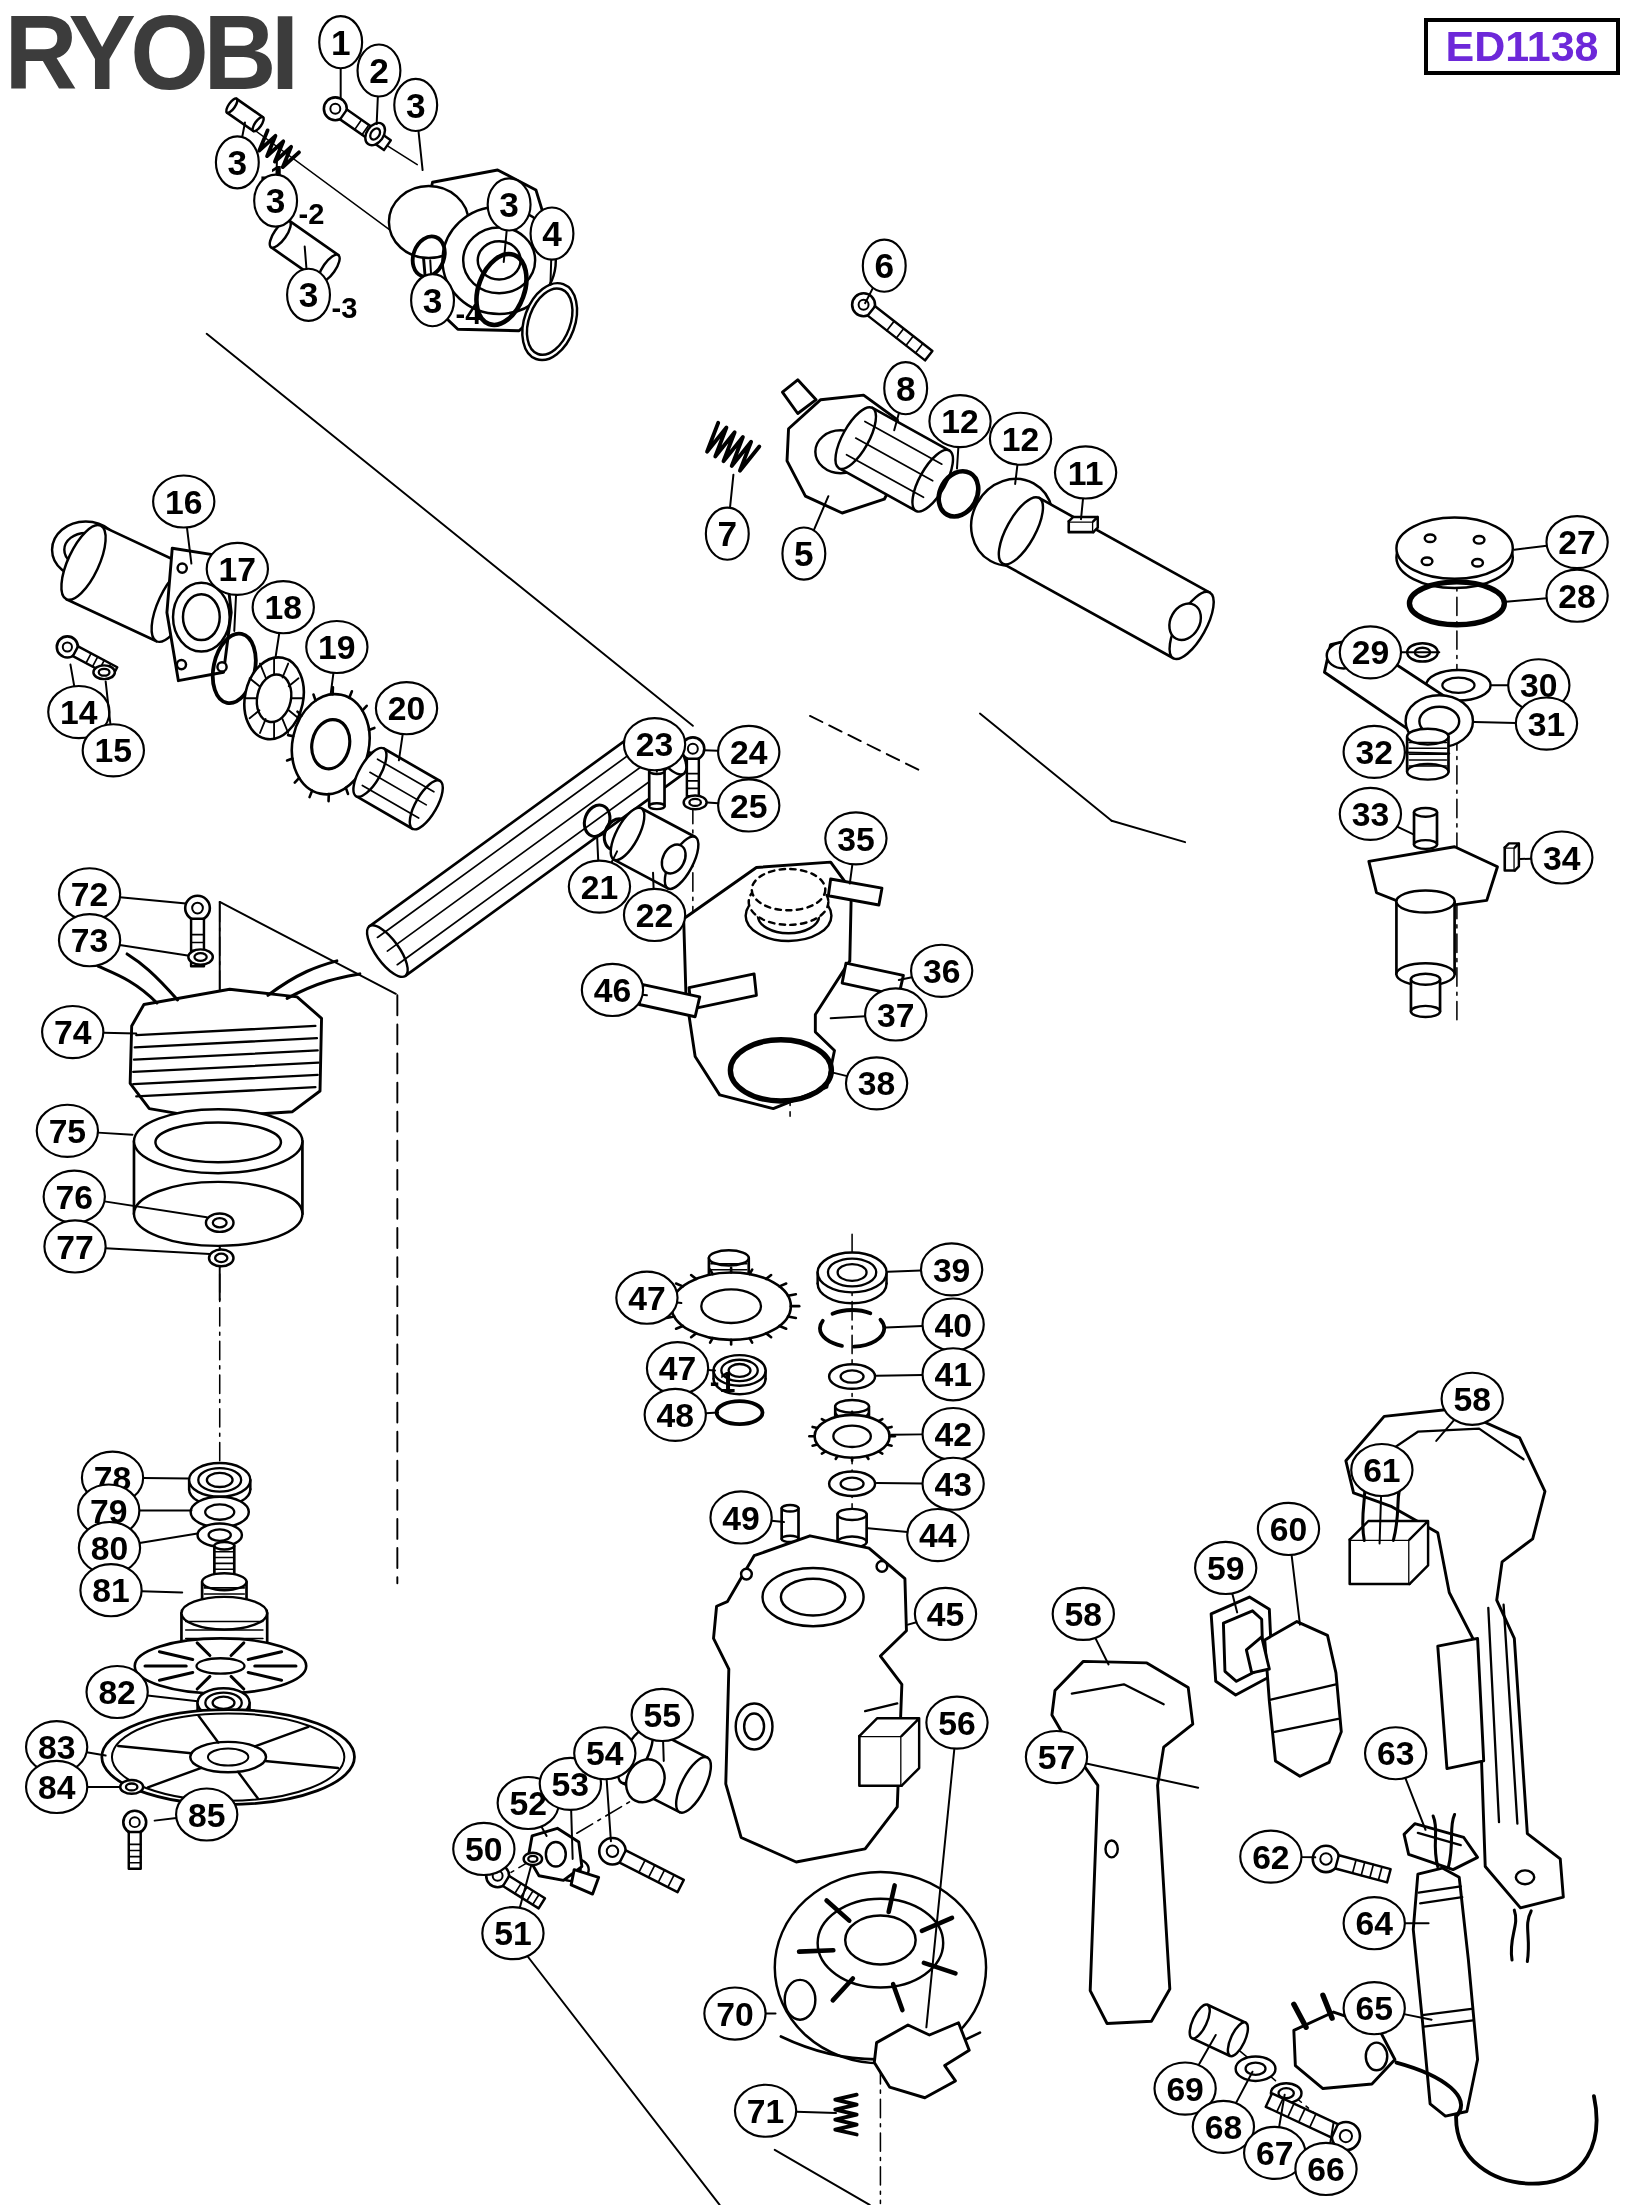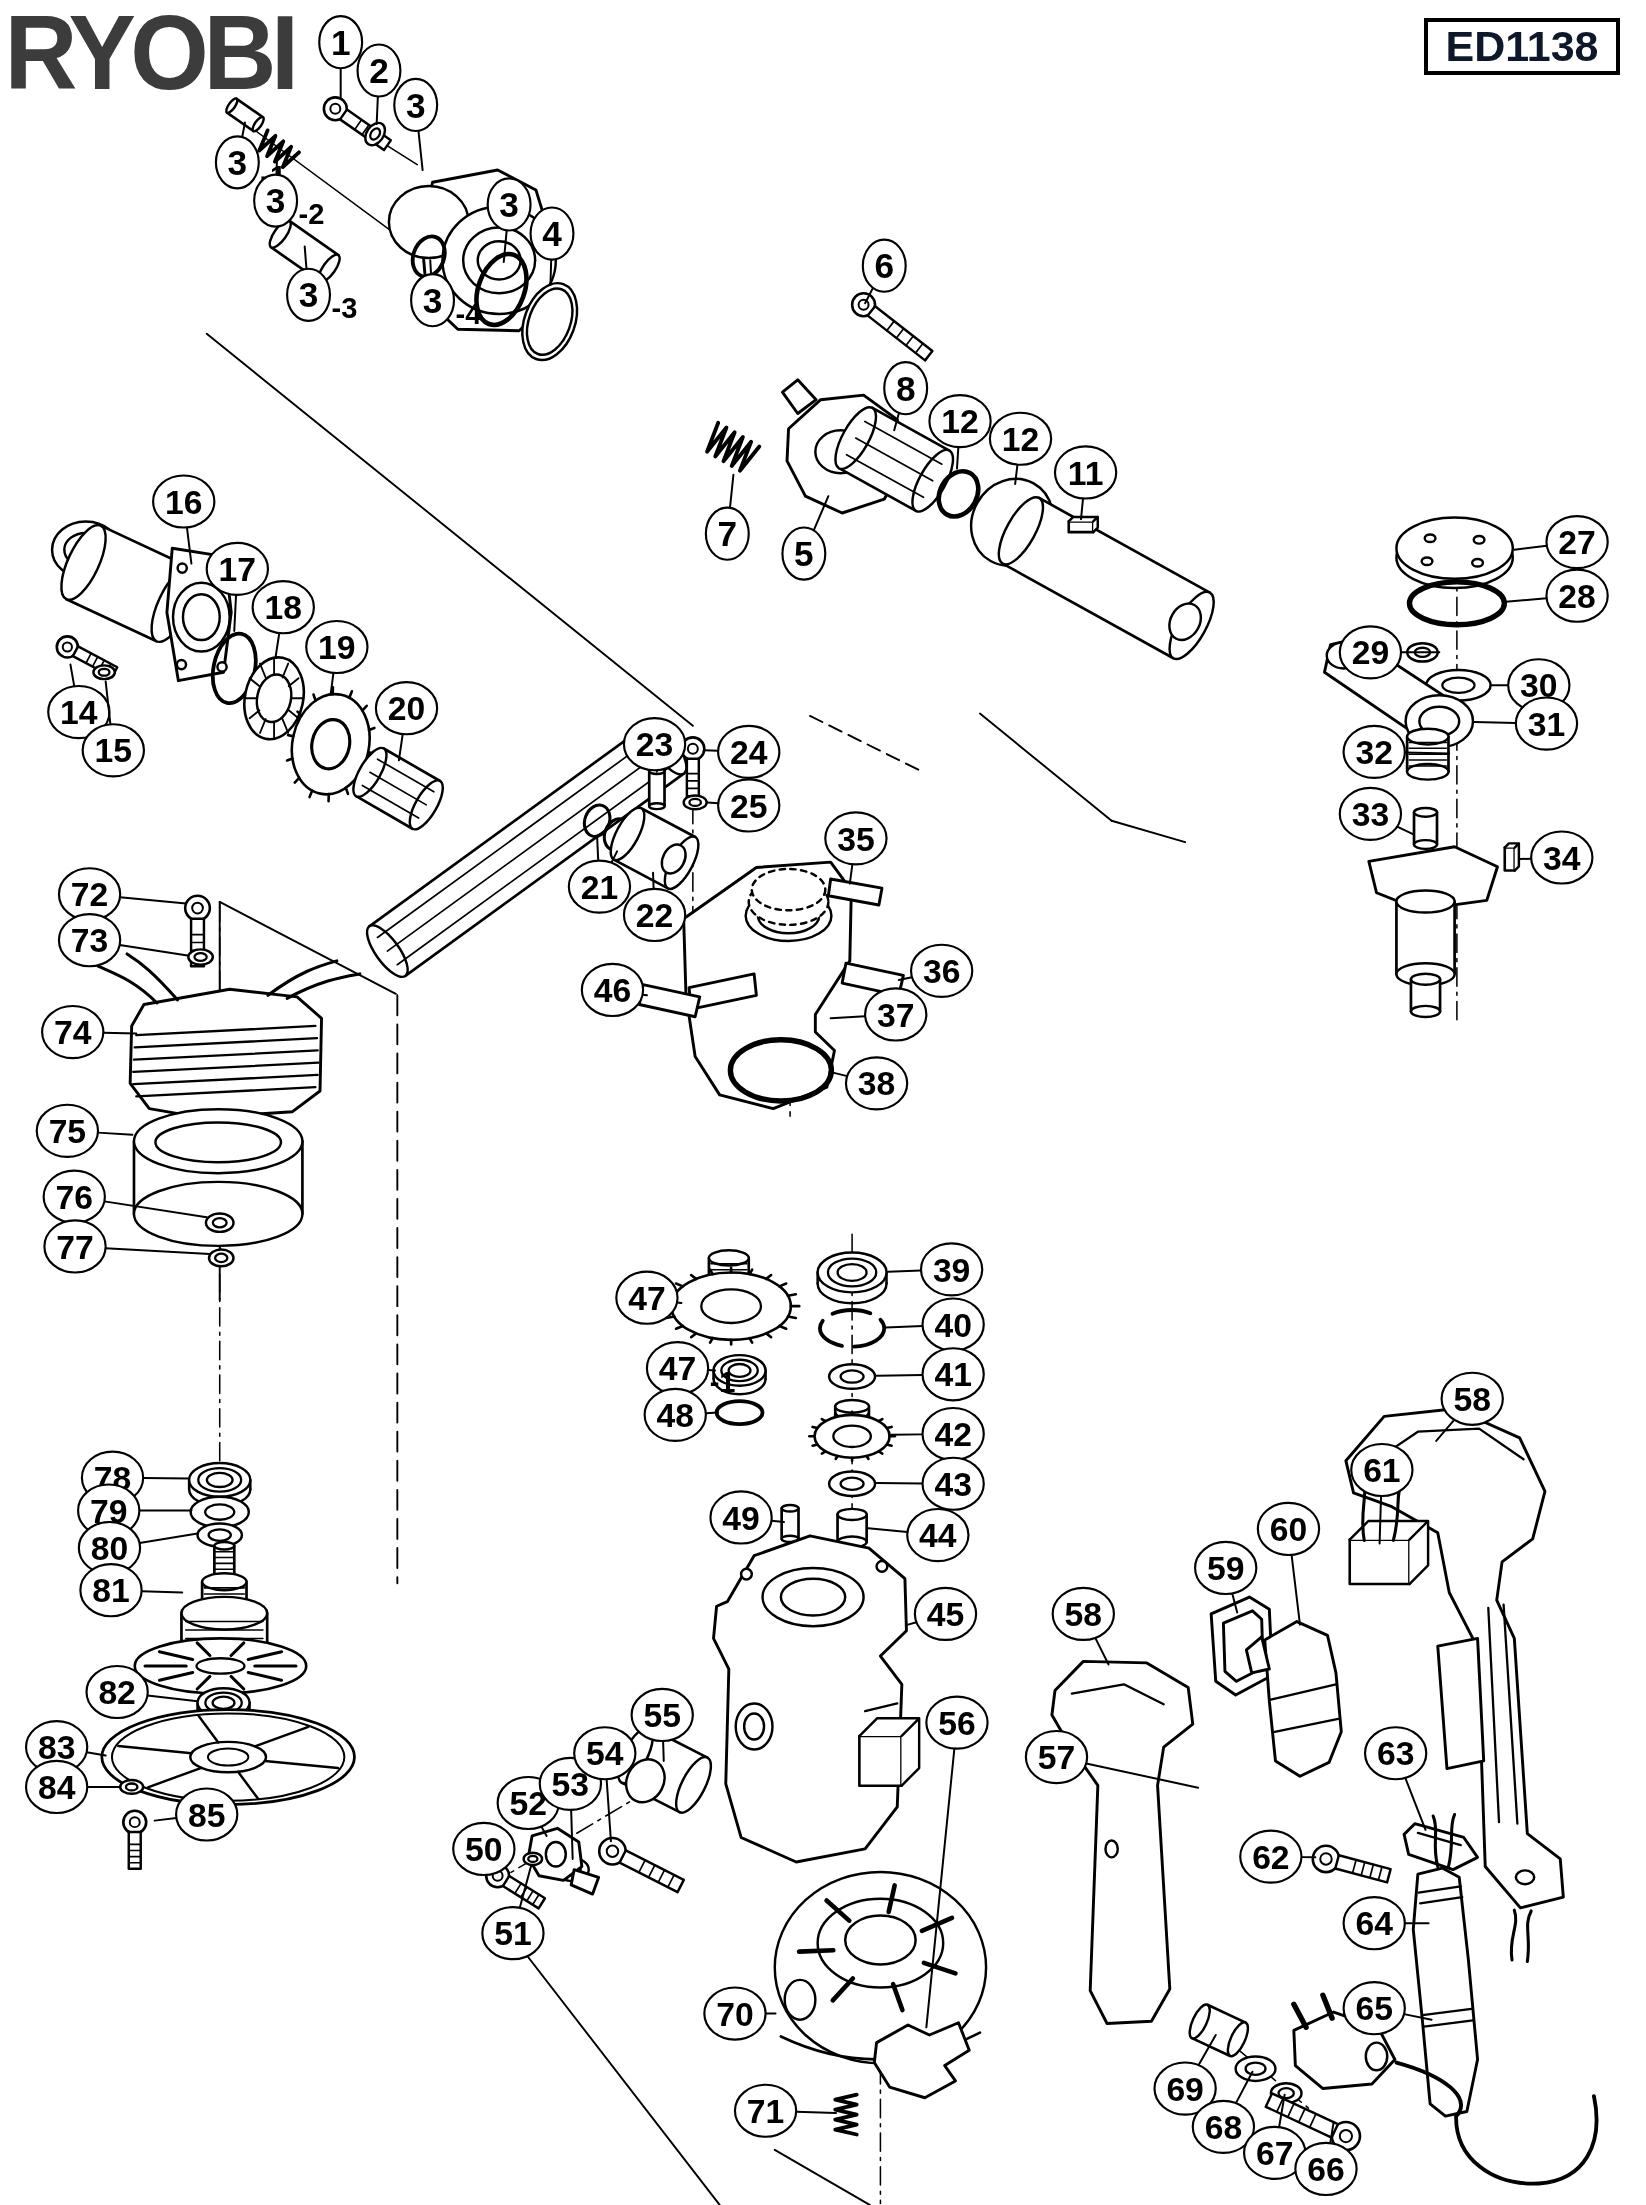--- a/index.html
+++ b/index.html
@@ -3,21 +3,21 @@
 <meta charset="utf-8">
 <style>
   html,body{margin:0;padding:0;background:#fff;}
   .page{position:relative;width:1646px;height:2205px;background:#ffffff;overflow:hidden;
         font-family:"Liberation Sans",sans-serif;}
   .logo{position:absolute;left:4.6px;top:-7.7px;font-size:101px;font-weight:bold;
         letter-spacing:-5.4px;color:#3c3c3c;transform:scaleY(1.05);transform-origin:top left;
         font-family:"Liberation Sans",sans-serif;}
   .model-badge{position:absolute;left:1424px;top:18.4px;width:188px;height:49px;
         border:4.6px solid #000;display:flex;align-items:center;justify-content:center;
-        font-size:43px;font-weight:bold;color:#0f172a;letter-spacing:0px;
+        font-size:43px;font-weight:bold;color:#6d28d9;letter-spacing:0px;
         font-family:"Liberation Sans",sans-serif;}
   svg{position:absolute;left:0;top:0;}
   svg *{vector-effect:none;}
 </style>
 </head>
 <body>
 
 <div class="page">
   <div class="logo">RYOBI</div>
   <div class="model-badge">ED1138</div>

